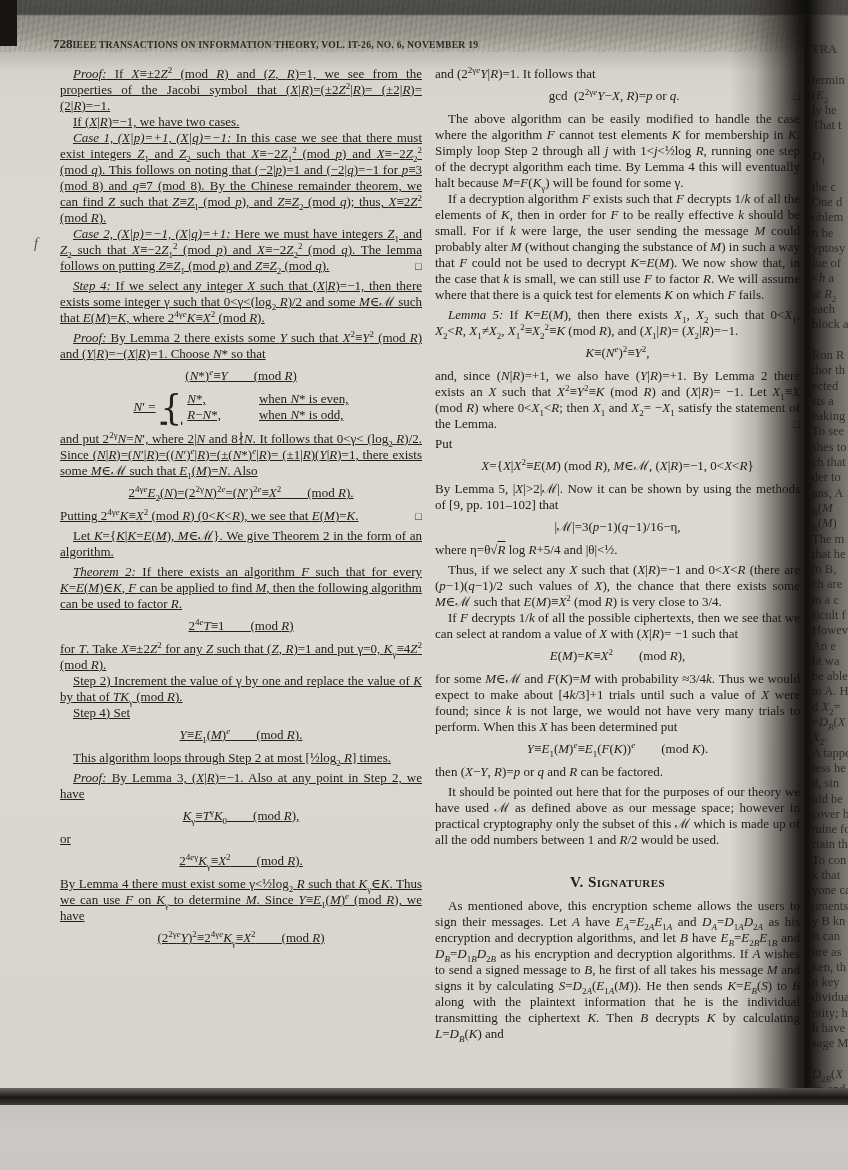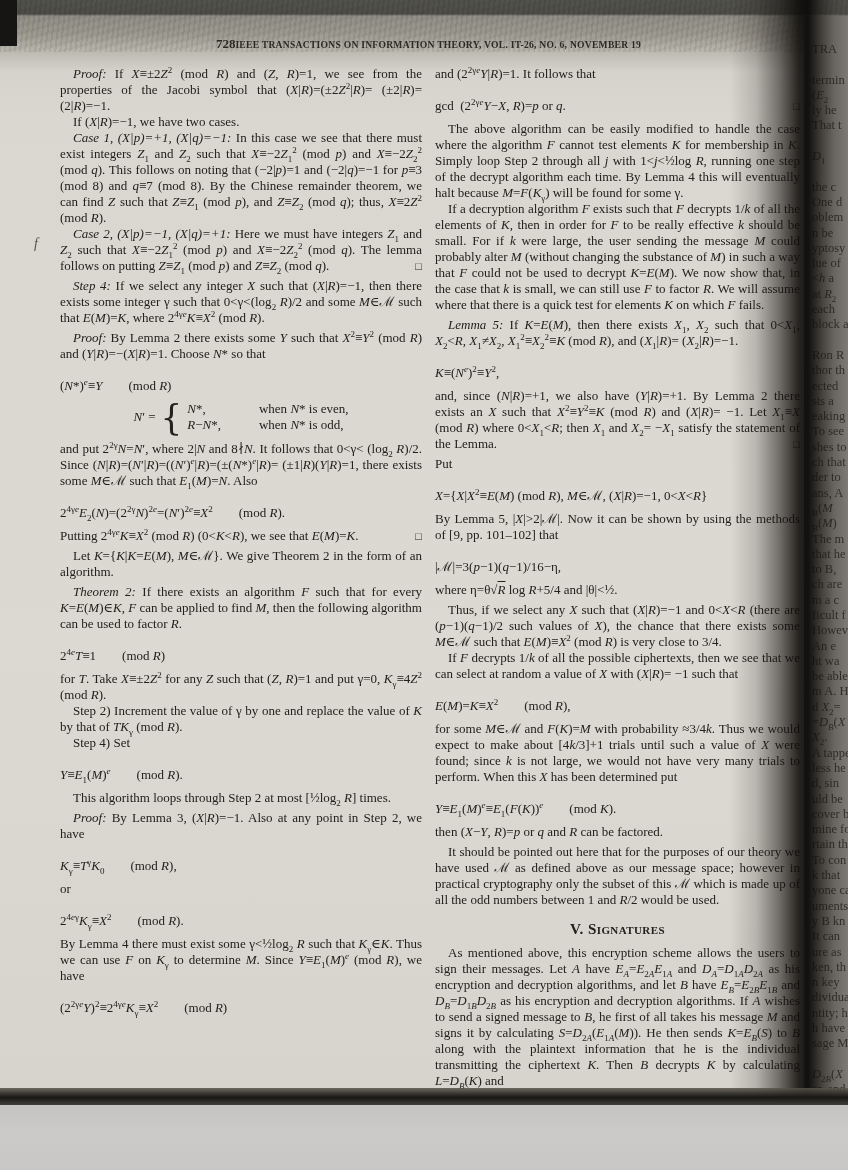--- a/index.html
+++ b/index.html
@@ -7,40 +7,40 @@
           font-family:"Liberation Serif","DejaVu Serif",serif; color:#24201c;
           background:#c9c8c5; }
   
   .page { position:absolute; left:0; top:0; width:848px; height:1092px;
           background:linear-gradient(180deg,#4a4a46 0px,#454440 14px,#8e8c84 16px,#9c998f 34px,#bdbab2 52px,#d6d3cc 72px,#dad7d0 120px,#dcd9d2 60%,#d7d4cd 100%); }
   .grain { position:absolute; left:0; top:15; width:848px; height:52px; opacity:.5; pointer-events:none;
            background:repeating-linear-gradient(97deg, rgba(70,68,60,.22) 0 2px, rgba(170,168,158,.10) 2px 5px),
                       repeating-linear-gradient(-15deg, rgba(90,88,80,.18) 0 3px, rgba(180,177,167,.08) 3px 7px); }
   .corner-mark { position:absolute; left:0; top:13; width:17px; height:46px; background:#161514; }
   .page-header { position:absolute; left:53px; right:44px; top:36px; display:flex;
-                 justify-content:center; align-items:baseline; color:#2d2a26; }
+                 justify-content:flex-start; align-items:baseline; color:#2d2a26; }
   .pageno { font-weight:700; font-size:13px; }
   .journal { font-weight:700; font-size:9.6px; letter-spacing:.25px; white-space:nowrap; }
   .marginalia { position:absolute; left:34px; top:236px; font-style:italic; font-size:14px; color:#55504a; }
 
   
   .columns { position:absolute; left:60px; top:66px; width:740px; display:flex; gap:13px; z-index:1; }
   .col { font-size:13px; line-height:16px; text-align:justify; }
-  .col-left  { width:362px; }
+  .col-left  { width:362px;text-decoration:underline; }
   .col-right { width:365px; }
   .p { margin:0; }
   .ind { text-indent:13px; }
   .sa { margin-top:4px; }
-  .eq { margin:16px 0 7px; text-indent:0; }
+  .eq { text-align:center; margin:6px 0 7px; text-indent:0; }
   .qed { float:right; font-size:11px; line-height:16px; }
   sup { font-size:9px; line-height:0; }
   sub { font-size:9px; line-height:0; }
   .scr { font-style:italic; }
   .ovl { text-decoration:overline; }
-  .heading { text-align:center; margin:13px 0 8px; font-variant:small-caps; letter-spacing:.4px; }
+  .heading { text-align:center; margin:26px 0 8px; font-variant:small-caps; letter-spacing:.4px; }
   
   .brace-eq { display:flex; justify-content:center; align-items:center; gap:5px; margin:7px 0 8px; }
   .brace { font-size:34px; font-weight:300; transform:scaleY(1.05); font-family:"DejaVu Serif",serif; }
   .cases { display:grid; grid-template-columns:auto auto; column-gap:38px; row-gap:0; text-align:left; }
 
   
   .frag-strip { position:absolute; left:804px; top:16px; width:44px; height:1088px; z-index:2;
                 background:linear-gradient(90deg,#6f6b64,#908c85); color:#25211d;
                 font-size:12.5px; line-height:15.3px; padding:26px 0 0 8px; box-sizing:border-box;
                 overflow:hidden; white-space:nowrap; }

